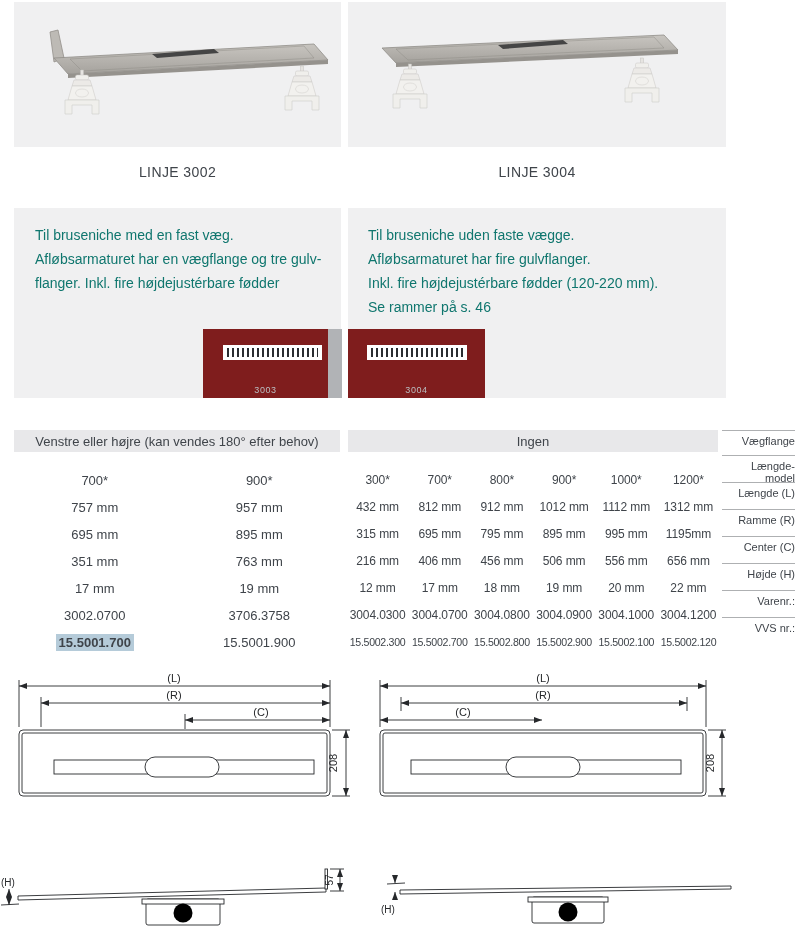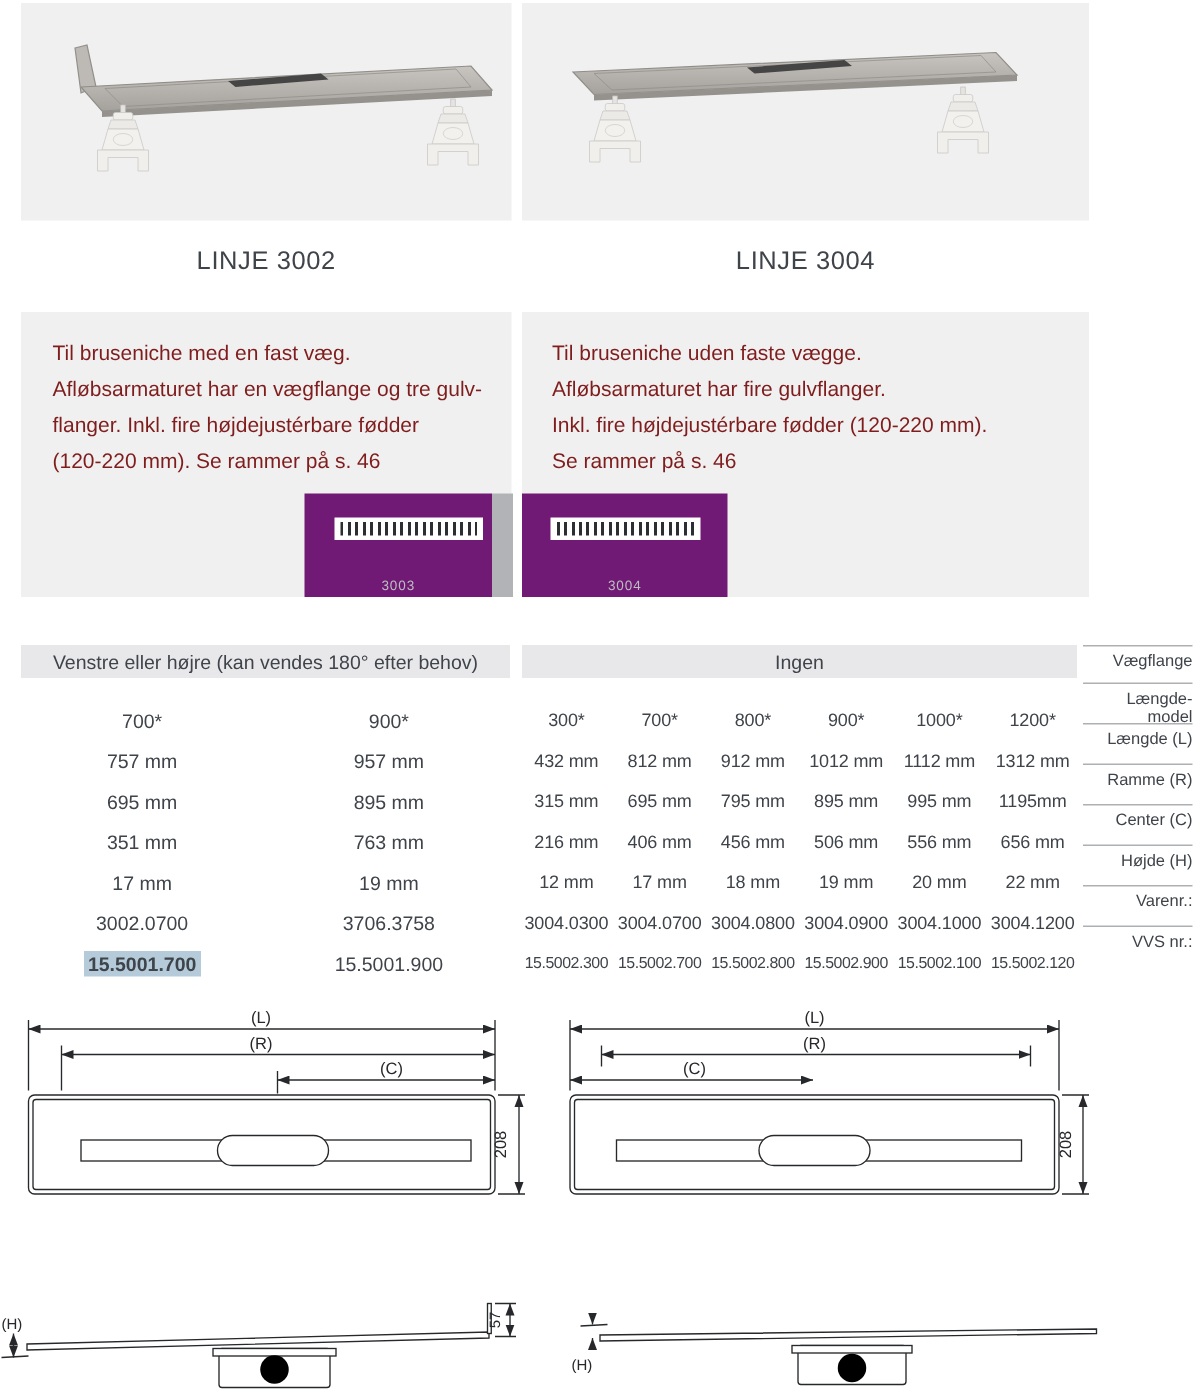--- a/index.html
+++ b/index.html
@@ -1,23 +1,23 @@
 <!DOCTYPE html>
 <html><head>
 <meta charset="utf-8">
 <style>
   html,body{margin:0;padding:0;background:#fff;}
   .page{position:relative;width:801px;height:931px;background:#ffffff;
         font-family:"Liberation Sans",sans-serif;overflow:hidden;}
   .panel{position:absolute;background:#f0f0f1;}
-  .title{position:absolute;height:20px;text-align:center;font-size:17px;
+  .title{position:absolute;height:20px;text-align:center;font-size:14px;
          letter-spacing:.4px;color:#3f444a;}
-  .desc{box-sizing:border-box;font-size:14px;line-height:24px;color:#7f1d1d;}
+  .desc{box-sizing:border-box;font-size:14px;line-height:24px;color:#0f766e;}
   .dline{white-space:nowrap;}
-  .thumb{position:absolute;height:69px;background:#701a75;}
+  .thumb{position:absolute;height:69px;background:#7f1d1d;}
   .grate{position:absolute;top:16px;height:15px;background:#fff;}
   .grate::after{content:"";position:absolute;left:4px;right:4px;top:3px;bottom:3px;
       background:repeating-linear-gradient(90deg,#2b2e32 0,#2b2e32 2px,#fff 2px,#fff 5px);}
   .code{position:absolute;bottom:3px;left:0;right:0;text-align:center;font-size:9px;
         color:#bbbec1;letter-spacing:.6px;}
   .strip{position:absolute;width:14px;height:69px;background:#b1b3b6;}
   .table{position:absolute;}
   .thead{height:22px;margin-bottom:3px;background:#e8e8ea;display:flex;align-items:center;
          justify-content:center;font-size:13px;color:#3f444a;}
   .trow{display:flex;gap:3px;height:24px;margin-bottom:3px;}
@@ -91,21 +91,20 @@
     </svg>
   </div>
 
   <div class="title" style="left:14px;top:164px;width:327px">LINJE 3002</div>
   <div class="title" style="left:348px;top:164px;width:378px">LINJE 3004</div>
 
   <div class="panel desc" style="left:14px;top:208px;width:327px;height:190px;padding:15px 0 0 21px">
     <div class="dline">Til bruseniche med en fast væg.</div>
     <div class="dline">Afløbsarmaturet har en vægflange og tre gulv-</div>
     <div class="dline">flanger. Inkl. fire højdejustérbare fødder</div>
-    <div class="dline">(120-220 mm). Se rammer på s. 46</div>
   </div>
   <div class="panel desc" style="left:348px;top:208px;width:378px;height:190px;padding:15px 0 0 20px">
     <div class="dline">Til bruseniche uden faste vægge.</div>
     <div class="dline">Afløbsarmaturet har fire gulvflanger.</div>
     <div class="dline">Inkl. fire højdejustérbare fødder (120-220 mm).</div>
     <div class="dline">Se rammer på s. 46</div>
   </div>
 
   <div class="thumb" style="left:203px;top:329px;width:125px">
     <div class="grate" style="left:20px;right:6px"></div>

